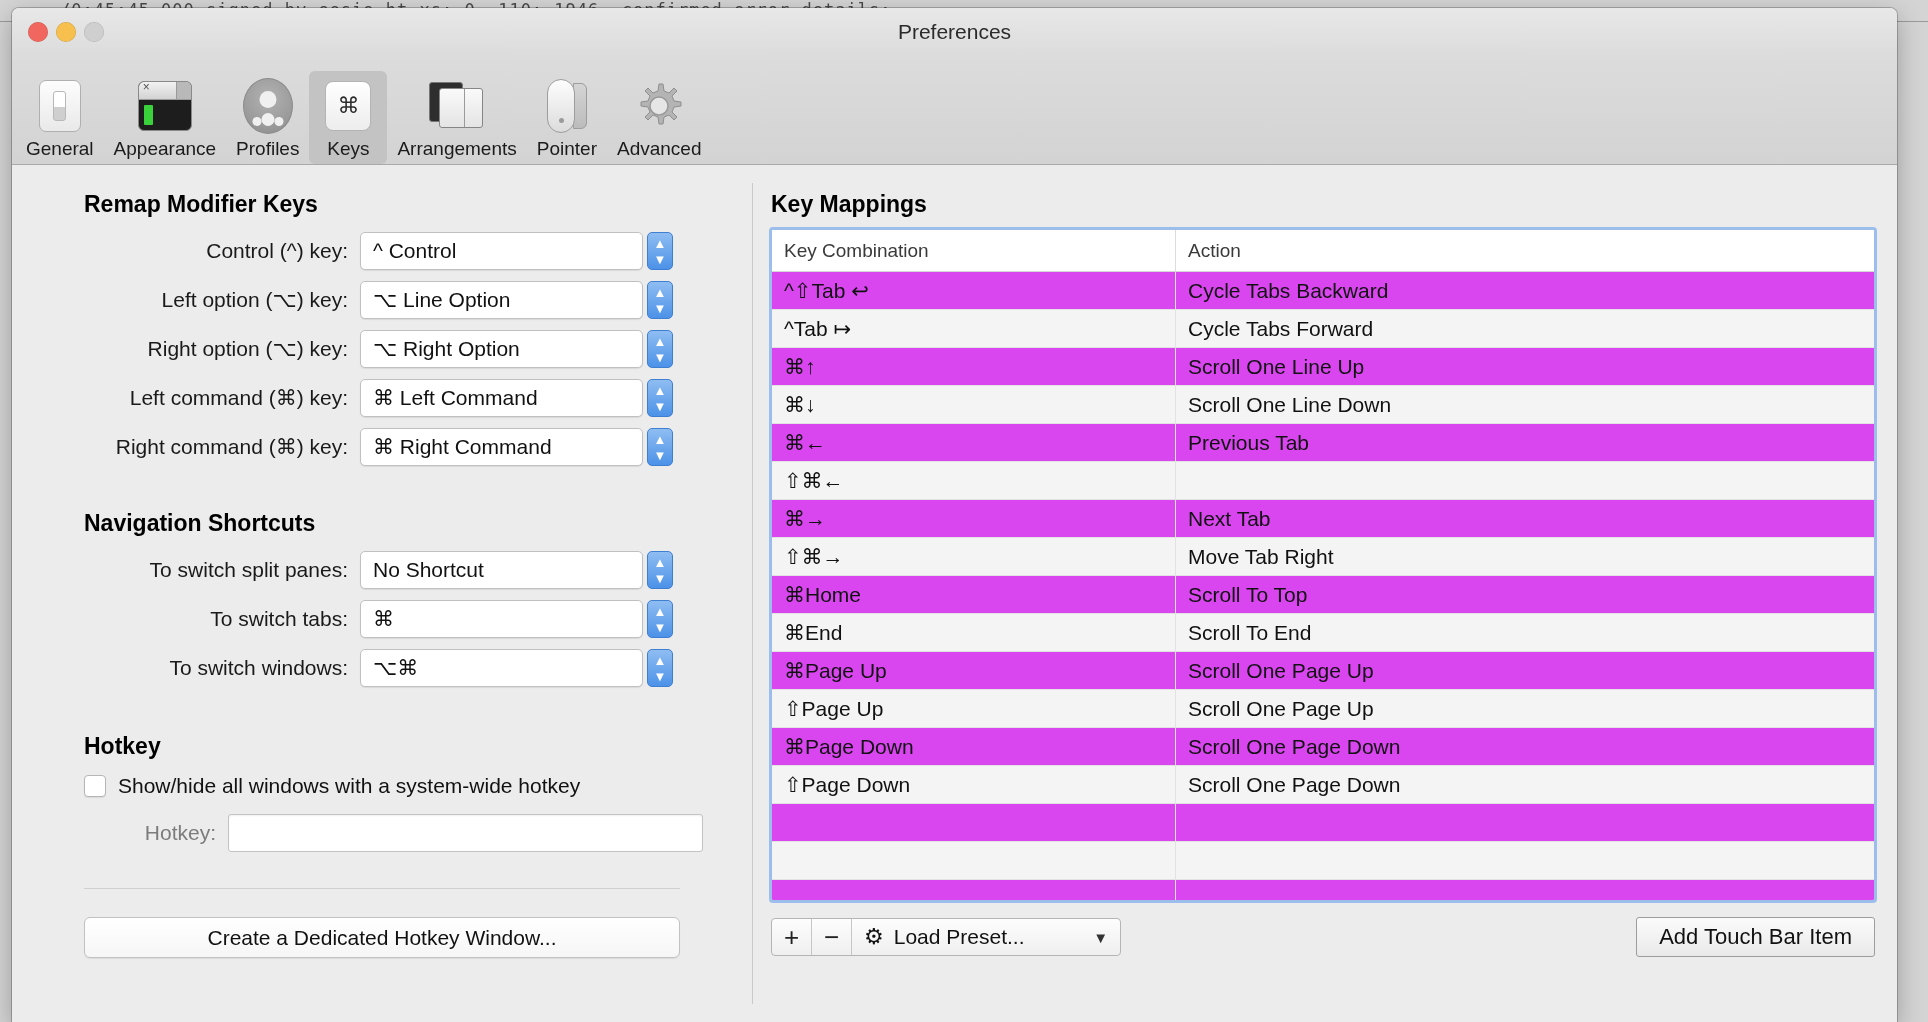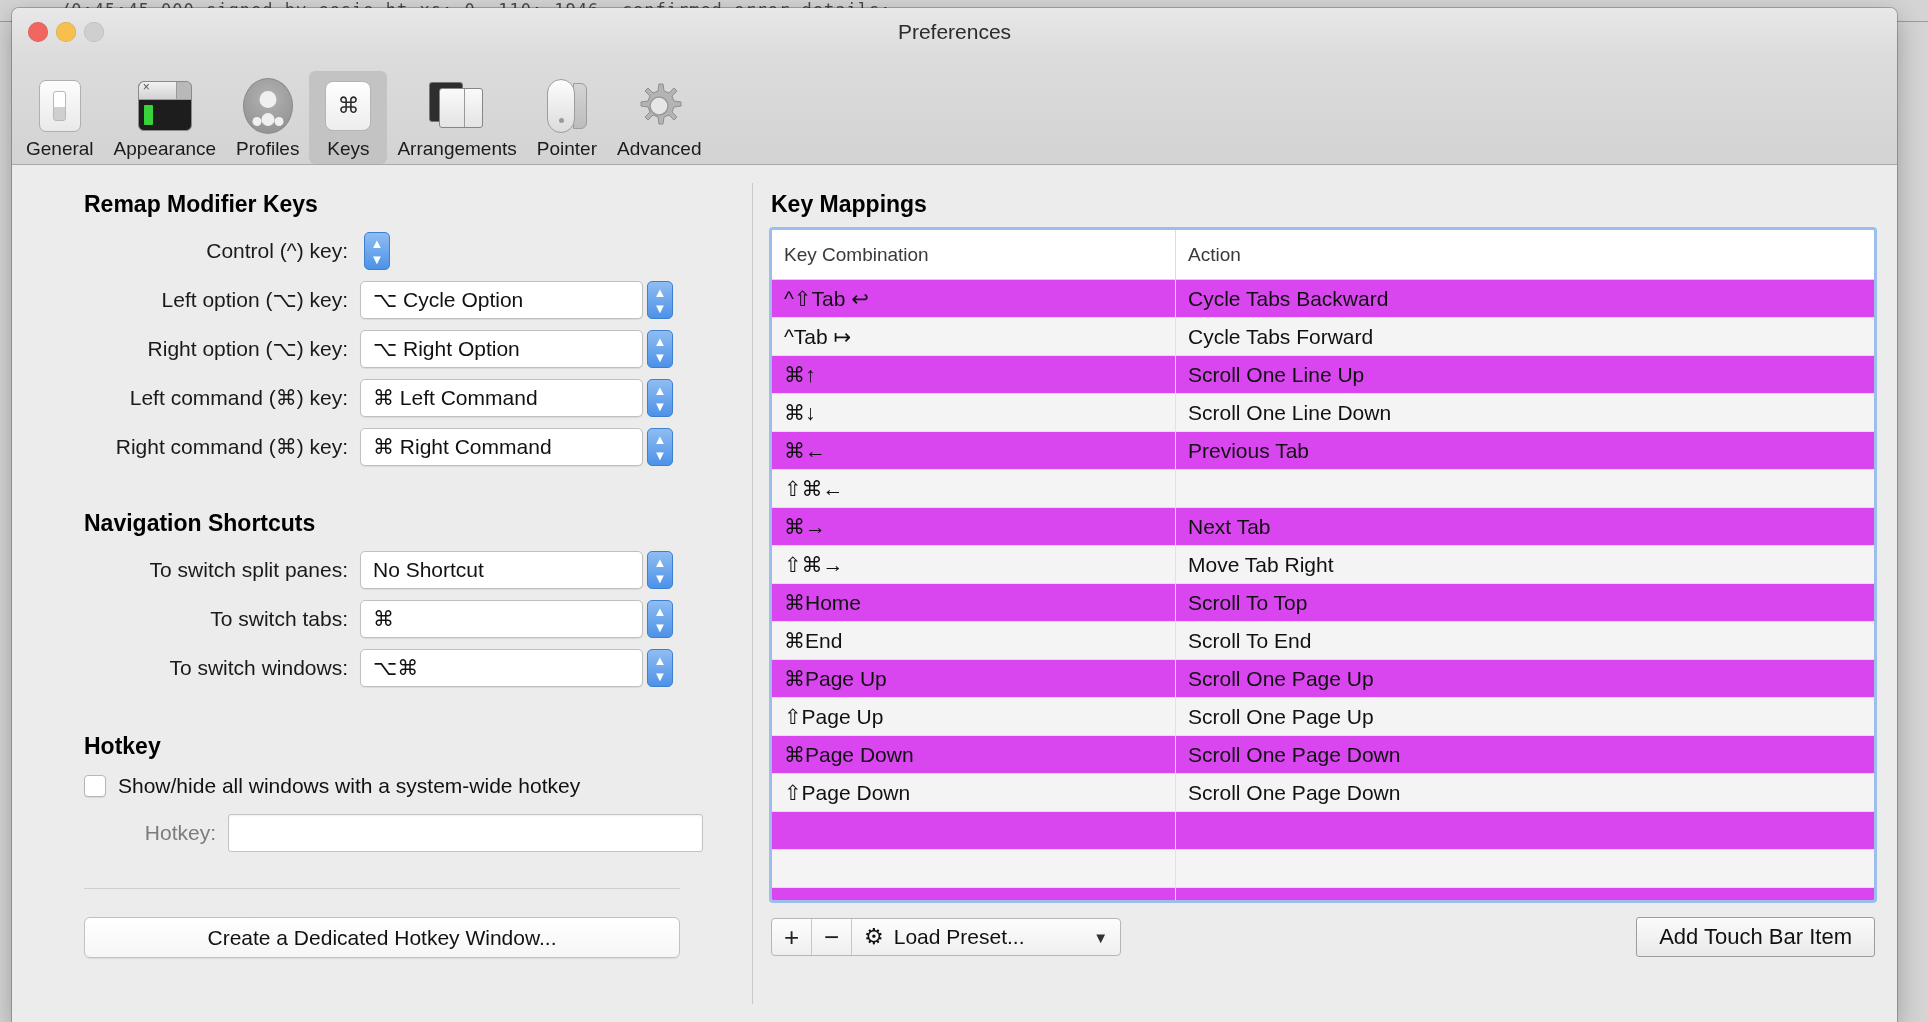--- a/index.html
+++ b/index.html
@@ -177,21 +177,21 @@
   .table-wrap {
     margin: 0 22px 0 18px;
     height: 672px;
     background: #fff;
     border: 1px solid #9bbde8;
     box-shadow: 0 0 0 2px rgba(130,175,240,.75);
     border-radius: 2px;
     overflow: hidden;
     display: flex; flex-direction: column;
   }
-  .thead { display: flex; height: 50px; background: #fff; border-bottom: 1px solid #d6d6d6; }
+  .thead { display: flex; height: 42px; background: #fff; border-bottom: 1px solid #d6d6d6; }
   .th {
     font-size: 19px; color: #3a3a3a;
     display: flex; align-items: center; padding-left: 12px;
   }
   .th.col1 { width: 404px; border-right: 1px solid #dcdcdc; }
   .th.col2 { flex: 1; }
   .tbody { flex: 1; overflow: hidden; }
   .tr { display: flex; height: 38px; border-bottom: 1px solid #e2e2e2; }
   .tr.odd { background: #d946ef; }
   .tr.even { background: #f4f4f4; }
@@ -422,30 +422,33 @@
   </div>
 
   <div class="content">
 
     <div class="left-pane">
 
       <div class="section-title">Remap Modifier Keys</div>
 
       <div class="frow">
         <div class="frow-label">Control (^) key:</div>
+        <div class="popup">
+          <span>^ Control</span>
+        </div>
         <div class="stepper">
           <span class="chev">▲</span>
           <span class="chev">▼</span>
         </div>
       </div>
 
       <div class="frow">
         <div class="frow-label">Left option (⌥) key:</div>
         <div class="popup">
-          <span>⌥ Cycle Option</span>
+          <span>⌥ Line Option</span>
         </div>
         <div class="stepper">
           <span class="chev">▲</span>
           <span class="chev">▼</span>
         </div>
       </div>
 
       <div class="frow">
         <div class="frow-label">Right option (⌥) key:</div>
         <div class="popup">

